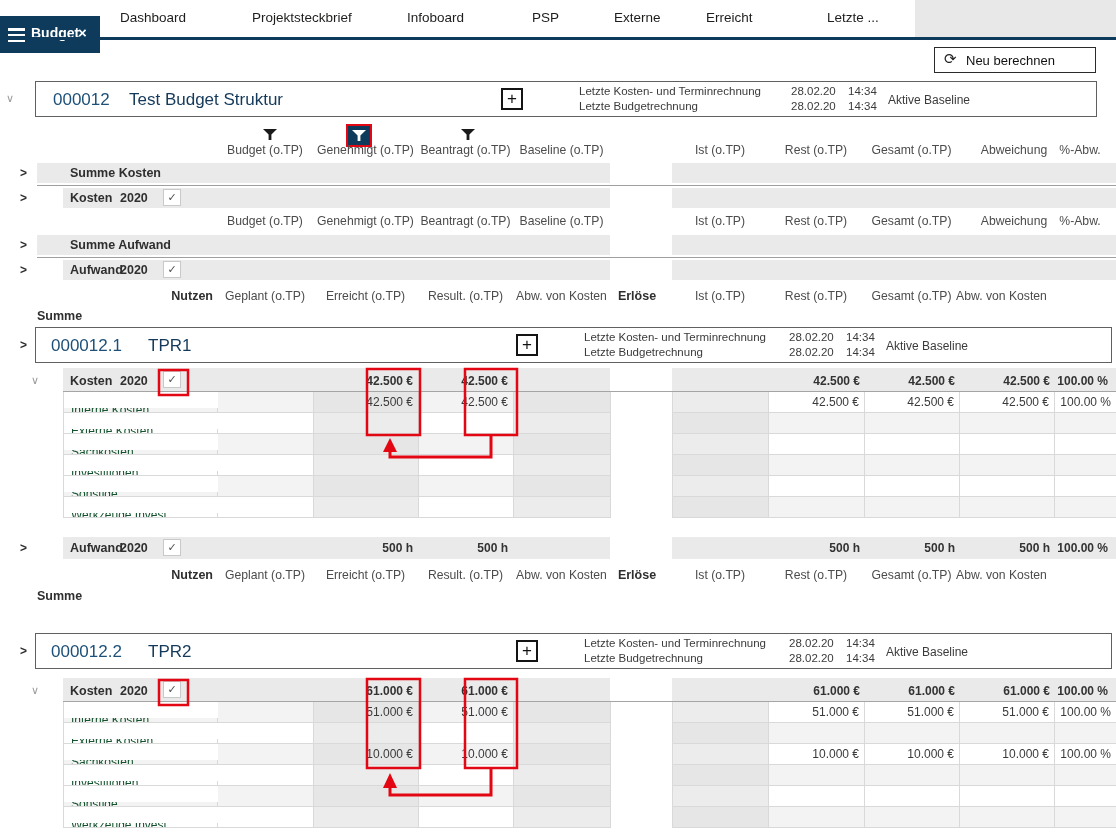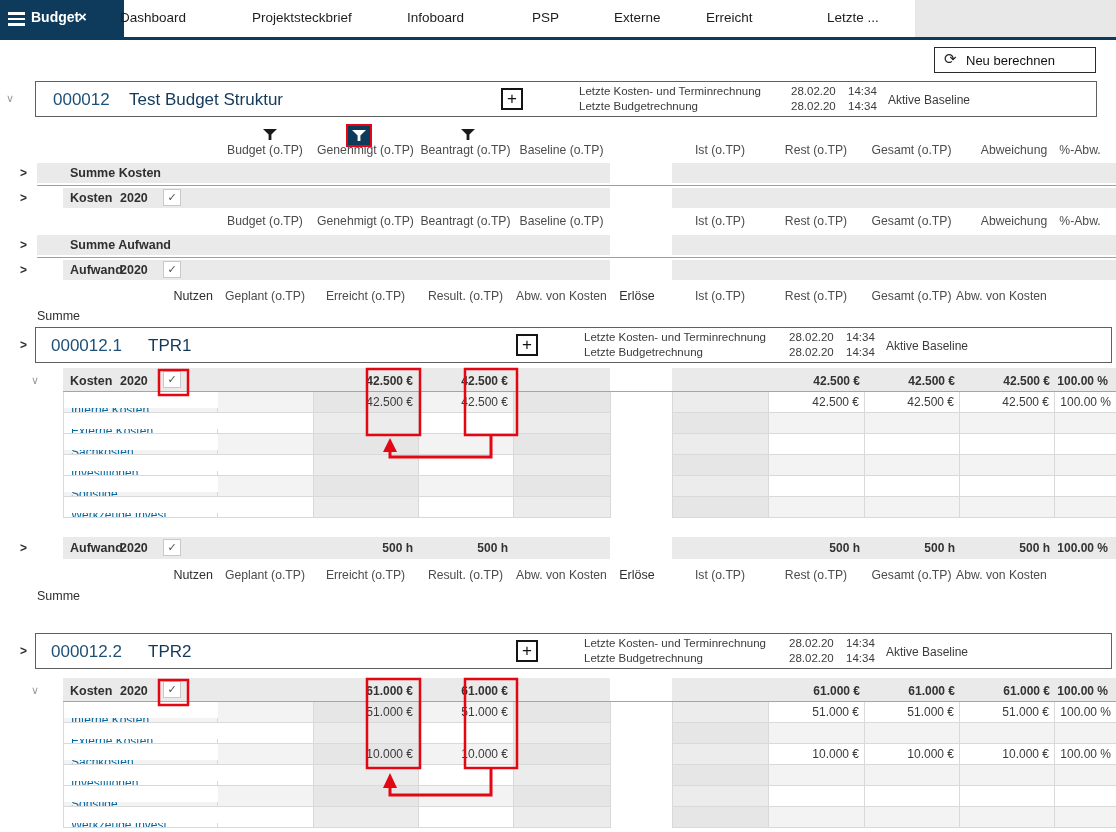--- a/index.html
+++ b/index.html
@@ -2,21 +2,21 @@
 <html><head>
 <meta charset="utf-8">
 <style>
   html,body{margin:0;padding:0;background:#fff;}
   #app{position:relative;width:1116px;height:832px;background:#fff;overflow:hidden;
        font-family:"Liberation Sans",sans-serif;color:#333;}
   .abs{position:absolute;}
 
   
   .nav{position:absolute;left:0;top:0;width:1116px;height:37px;background:#fff;}
-  .nav-active{position:absolute;left:0;top:0;width:124px;height:37px;background:#0e3a5b;}
+  .nav-active{position:absolute;left:0;top:16px;width:100px;height:37px;background:#0e3a5b;}
   .nav-bottom{position:absolute;left:0;top:37px;width:1116px;height:3px;background:#0e3a5b;}
   .nav-gray{position:absolute;left:915px;top:0;width:201px;height:37px;background:#e8e8e8;}
   .burger span{display:block;width:17px;height:2.5px;background:#fff;margin-bottom:3.2px;}
   .active-label{position:absolute;left:31px;top:9px;color:#fff;font-weight:bold;font-size:14px;}
   .close-x{position:absolute;left:78px;top:8px;color:#fff;font-size:15px;font-weight:bold;cursor:pointer;}
   .tab{position:absolute;top:10px;font-size:13.5px;color:#1d1d1b;cursor:pointer;}
 
   
   .btn{position:absolute;left:934px;top:47px;width:162px;height:26px;border:1px solid #2b2b2b;background:#fff;box-sizing:border-box;cursor:pointer;}
   .btn .ric{position:absolute;left:9px;top:2px;font-size:15px;color:#222;}
@@ -37,35 +37,35 @@
   .colh.r{text-align:center;}
   .bar{position:absolute;background:#eaeaea;}
   .hline{position:absolute;height:1px;background:#9f9f9f;}
   .chev{position:absolute;font-size:12px;font-weight:bold;color:#2e2e2e;cursor:pointer;}
   .chev.down{color:#9a9a9a;font-weight:normal;font-size:11px;}
   .rowlbl{position:absolute;font-size:12.5px;font-weight:bold;color:#2f2f2f;}
   .cb{position:absolute;width:18px;height:17px;background:#fff;border:1px solid #c9c9c9;box-sizing:border-box;
       display:flex;align-items:center;justify-content:center;font-size:11px;color:#4f4f4f;cursor:pointer;}
   .val{position:absolute;font-size:12px;font-weight:bold;color:#333;text-align:right;}
   .nlab{position:absolute;font-size:12.2px;color:#4c4c4c;text-align:center;}
-  .nbold{position:absolute;font-size:12.5px;font-weight:normal;color:#2f2f2f;}
+  .nbold{position:absolute;font-size:12.5px;font-weight:bold;color:#2f2f2f;}
 
   
   .fwrap{position:absolute;width:14px;height:12px;}
   .fhl{position:absolute;width:22px;height:19px;background:#0e3a5b;border:2px solid #e30613;box-sizing:content-box;
        display:flex;align-items:center;justify-content:center;cursor:pointer;}
 
   
   .subtbl{position:absolute;border-left:1px solid #d9d9d9;}
   .srow{display:flex;height:21px;}
   .cell{box-sizing:border-box;border-right:1px solid #d9d9d9;border-bottom:1px solid #d9d9d9;
         font-size:12px;color:#3a3a3a;display:flex;align-items:center;justify-content:flex-end;padding-right:5px;overflow:hidden;}
   .cw{background:#ffffff;} .cg{background:#ececec;}
   .cwt{background:#f3f3f3;} .cgt{background:#e6e6e6;}
-  .lab{justify-content:flex-start;padding-left:7px;color:#0369a1;margin-top:16px;}
+  .lab{justify-content:flex-start;padding-left:7px;color:#14532d;margin-top:16px;}
 
   .annsvg{position:absolute;left:0;top:0;pointer-events:none;z-index:40;}
 </style>
 </head>
 <body>
 
 <div id="app">
 
   <div class="nav">
     <div class="nav-gray"></div>

